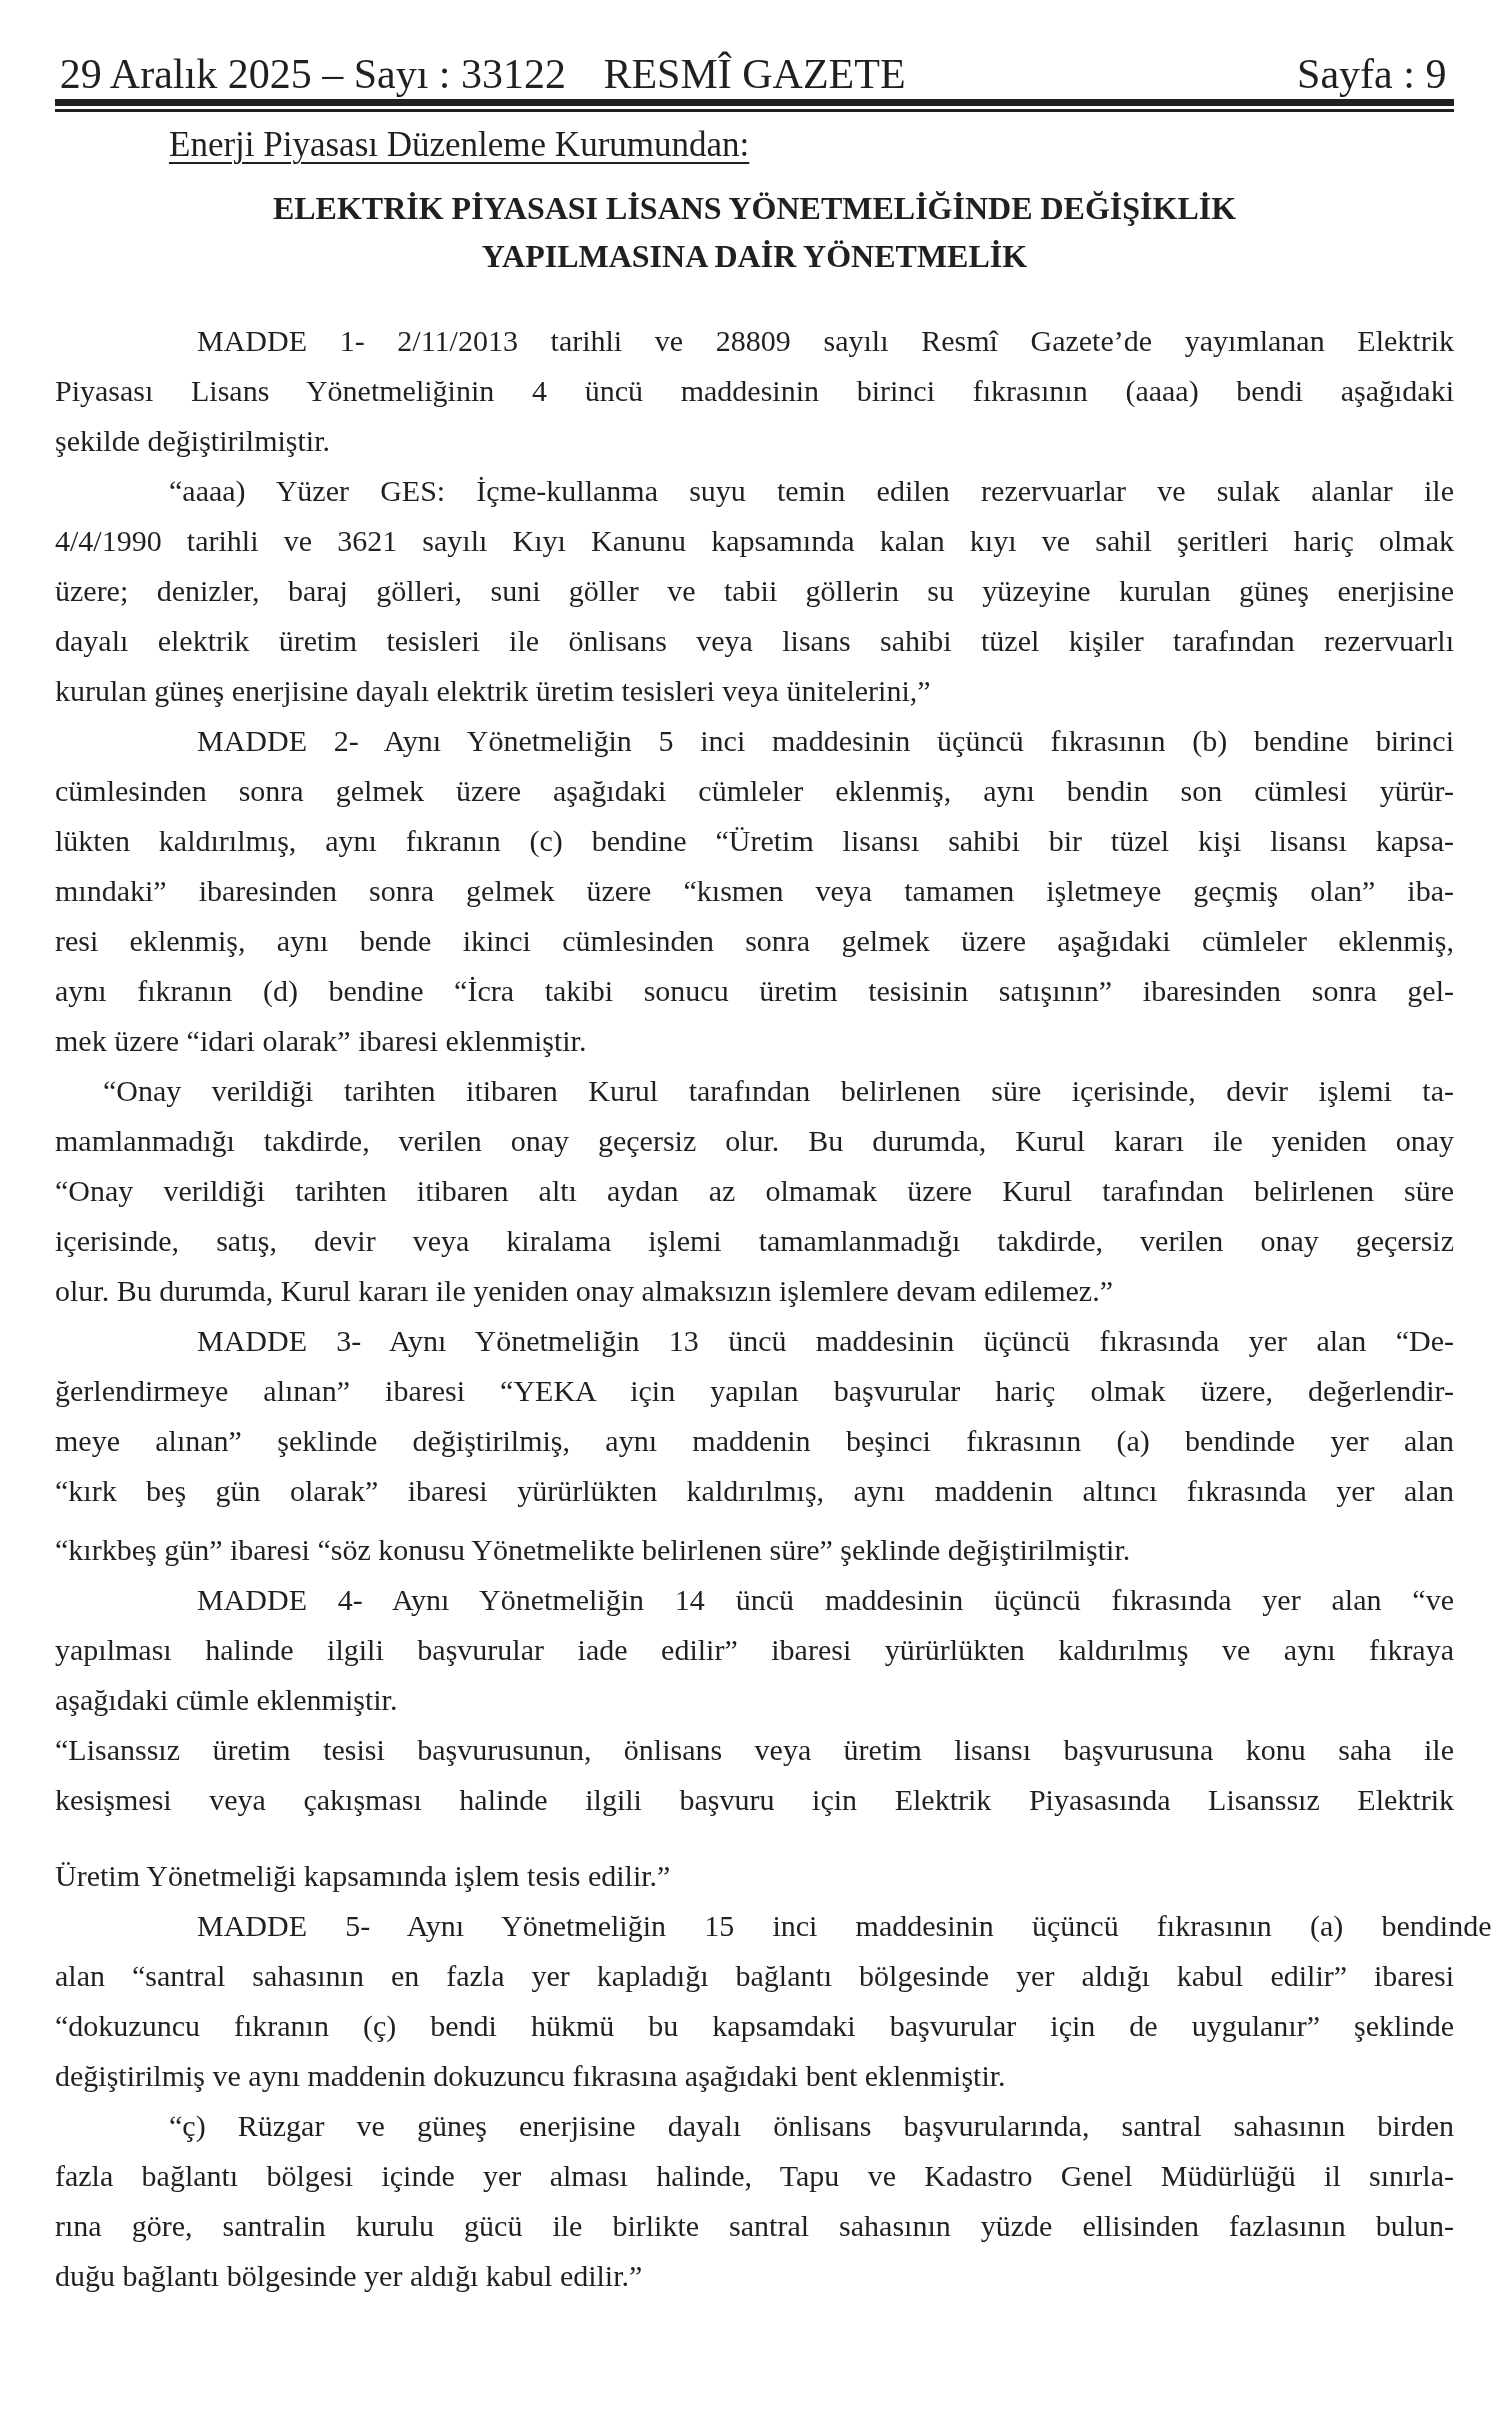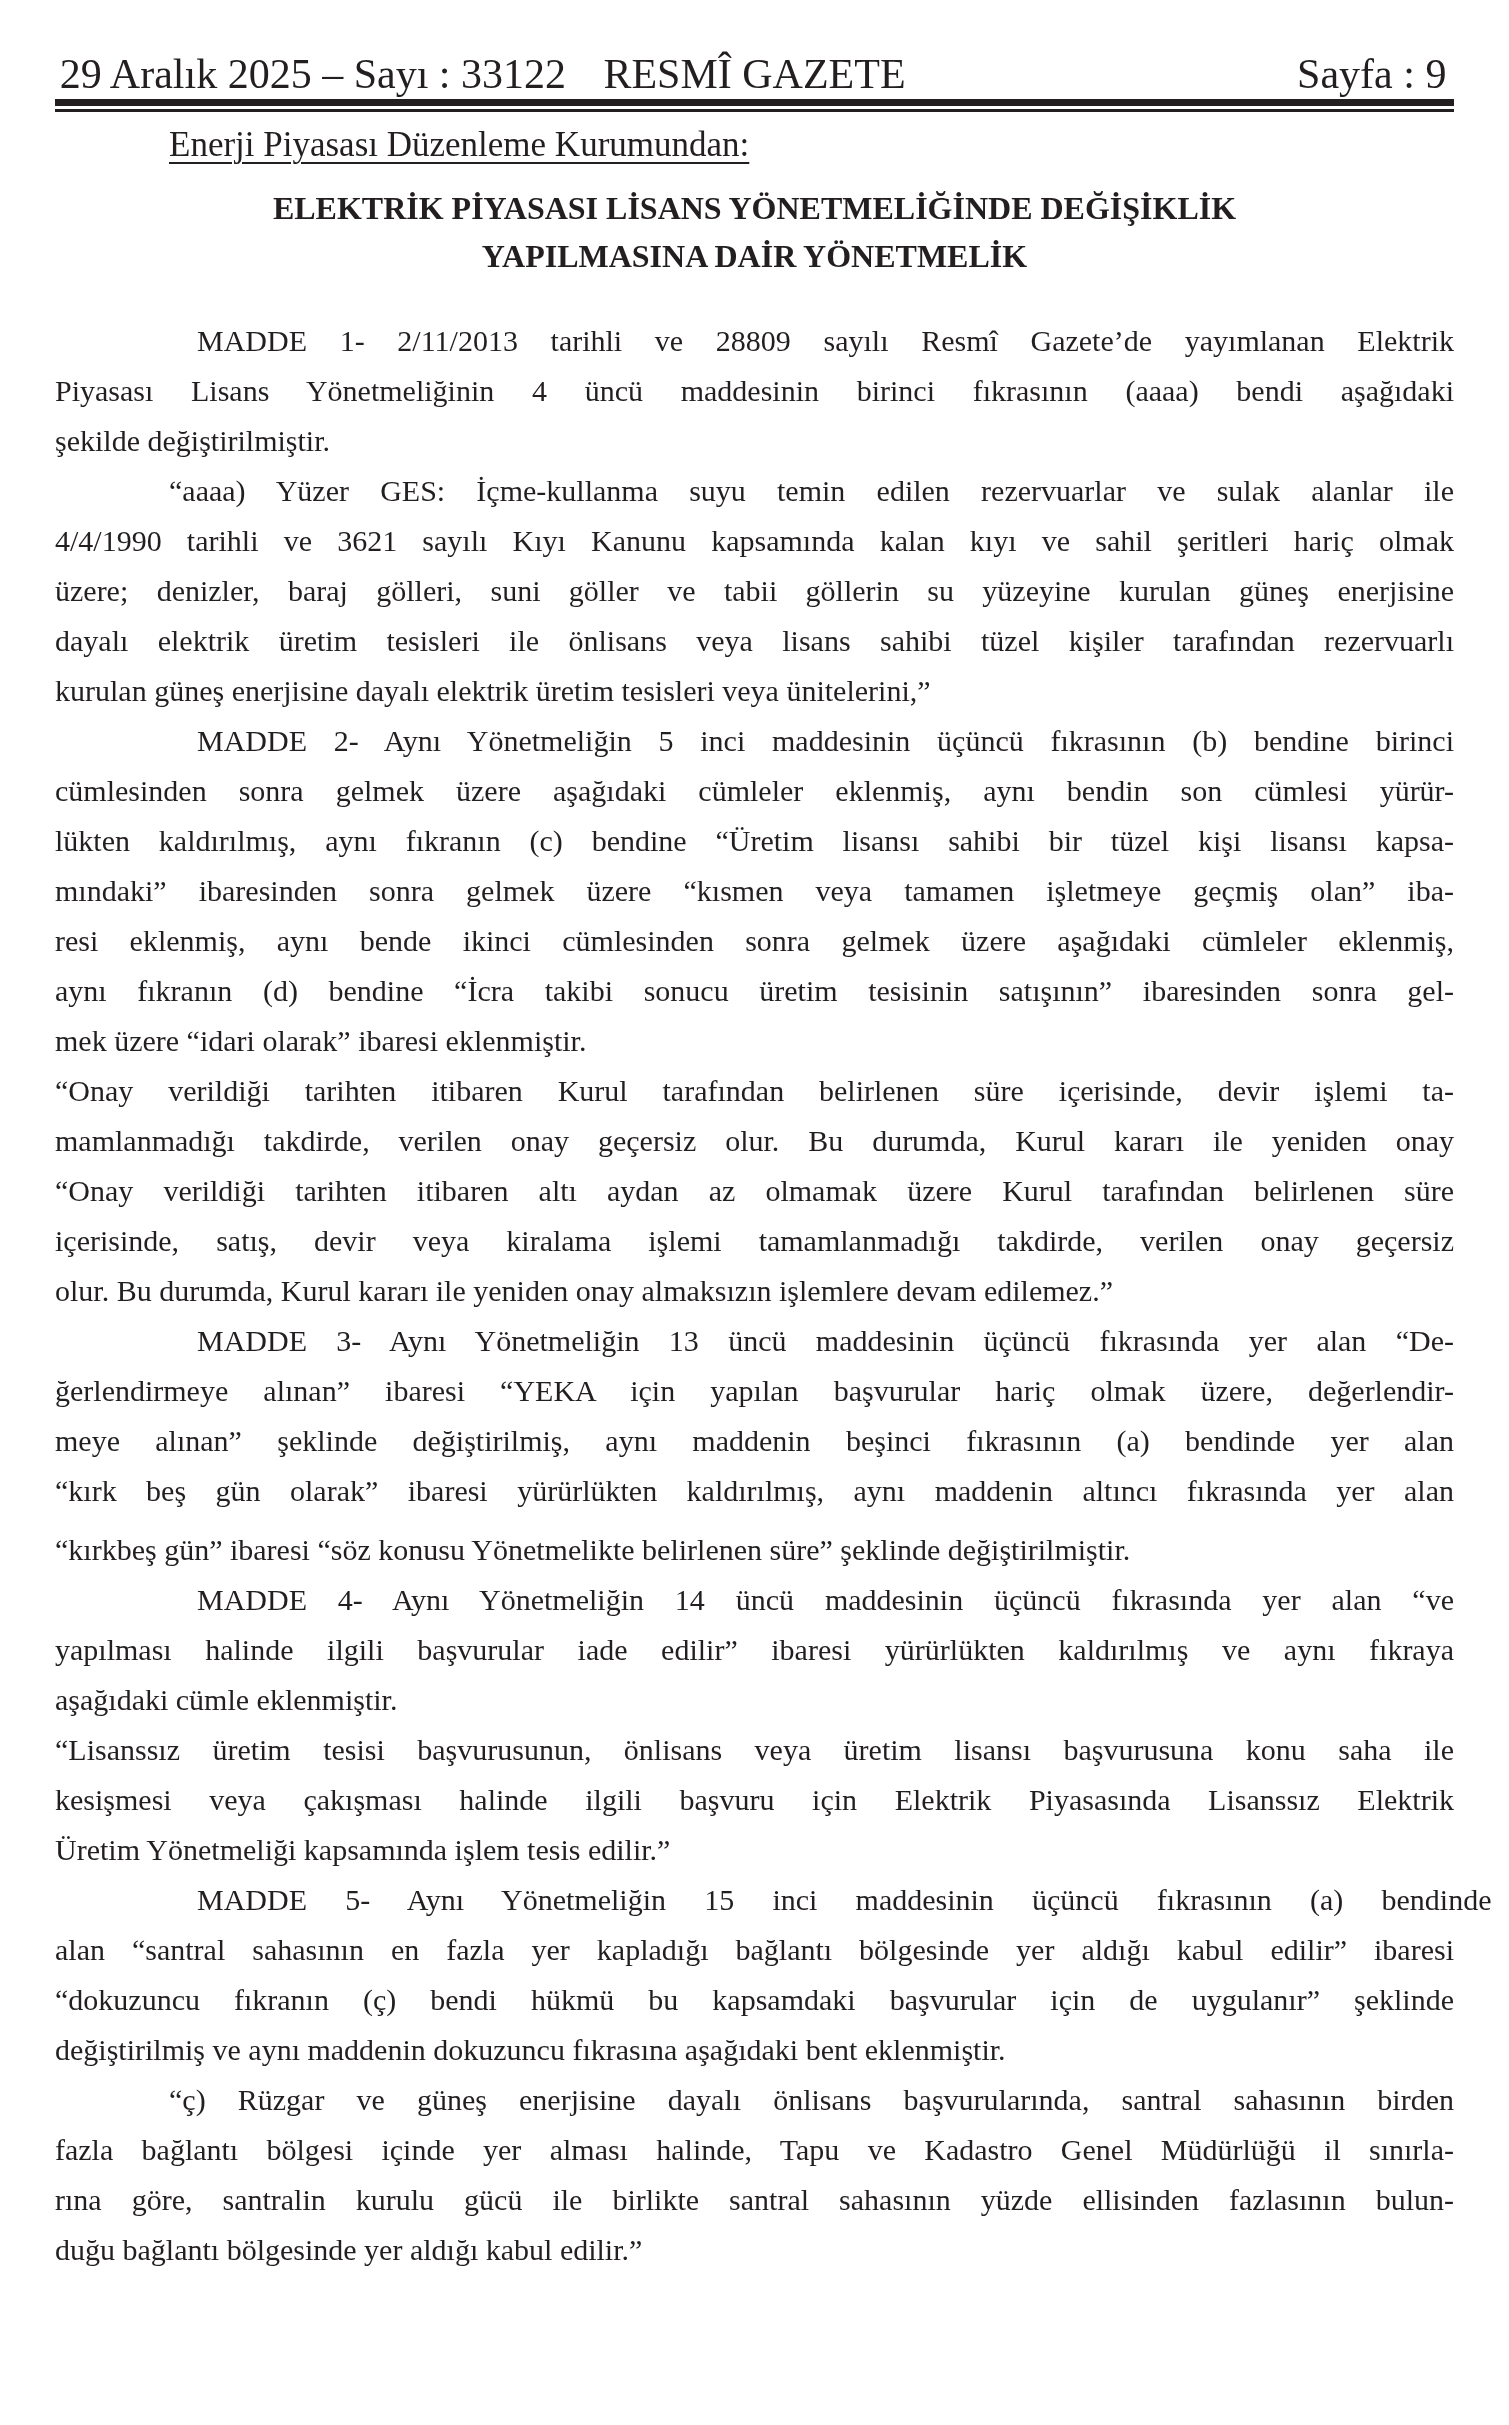--- a/index.html
+++ b/index.html
@@ -50,38 +50,38 @@
     <div class="ln" style="white-space: normal;">dayalı elektrik üretim tesisleri ile önlisans veya lisans sahibi tüzel kişiler tarafından rezervuarlı</div>
     <div class="ln last" style="white-space: nowrap;">kurulan güneş enerjisine dayalı elektrik üretim tesisleri veya ünitelerini,”</div>
 
     <div class="ln ind" style="white-space: normal;"><b class="madde">MADDE 2-</b><span> Aynı Yönetmeliğin 5 inci maddesinin üçüncü fıkrasının (b) bendine birinci</span></div>
     <div class="ln" style="white-space: normal;">cümlesinden sonra gelmek üzere aşağıdaki cümleler eklenmiş, aynı bendin son cümlesi yürür-</div>
     <div class="ln" style="white-space: normal;">lükten kaldırılmış, aynı fıkranın (c) bendine “Üretim lisansı sahibi bir tüzel kişi lisansı kapsa-</div>
     <div class="ln" style="white-space: normal;">mındaki” ibaresinden sonra gelmek üzere “kısmen veya tamamen işletmeye geçmiş olan” iba-</div>
     <div class="ln" style="white-space: normal;">resi eklenmiş, aynı bende ikinci cümlesinden sonra gelmek üzere aşağıdaki cümleler eklenmiş,</div>
     <div class="ln" style="white-space: normal;">aynı fıkranın (d) bendine “İcra takibi sonucu üretim tesisinin satışının” ibaresinden sonra gel-</div>
     <div class="ln last" style="white-space: nowrap;">mek üzere “idari olarak” ibaresi eklenmiştir.</div>
-    <div class="ln" style="white-space: normal;">“Onay verildiği tarihten itibaren Kurul tarafından belirlenen süre içerisinde, devir işlemi ta-</div>
+    <div class="ln" style="white-space: normal; margin-left: 48px;">“Onay verildiği tarihten itibaren Kurul tarafından belirlenen süre içerisinde, devir işlemi ta-</div>
     <div class="ln" style="white-space: normal;">mamlanmadığı takdirde, verilen onay geçersiz olur. Bu durumda, Kurul kararı ile yeniden onay</div>
     <div class="ln" style="white-space: normal;">“Onay verildiği tarihten itibaren altı aydan az olmamak üzere Kurul tarafından belirlenen süre</div>
     <div class="ln" style="white-space: normal;">içerisinde, satış, devir veya kiralama işlemi tamamlanmadığı takdirde, verilen onay geçersiz</div>
     <div class="ln last" style="white-space: nowrap;">olur. Bu durumda, Kurul kararı ile yeniden onay almaksızın işlemlere devam edilemez.”</div>
 
     <div class="ln ind" style="white-space: normal;"><b class="madde">MADDE 3-</b><span> Aynı Yönetmeliğin 13 üncü maddesinin üçüncü fıkrasında yer alan “De-</span></div>
     <div class="ln" style="white-space: normal;">ğerlendirmeye alınan” ibaresi “YEKA için yapılan başvurular hariç olmak üzere, değerlendir-</div>
     <div class="ln" style="white-space: normal;">meye alınan” şeklinde değiştirilmiş, aynı maddenin beşinci fıkrasının (a) bendinde yer alan</div>
     <div class="ln" style="white-space: normal;">“kırk beş gün olarak” ibaresi yürürlükten kaldırılmış, aynı maddenin altıncı fıkrasında yer alan</div>
     <div class="ln last" style="white-space: nowrap; margin-top: 9px;">“kırkbeş gün” ibaresi “söz konusu Yönetmelikte belirlenen süre” şeklinde değiştirilmiştir.</div>
 
     <div class="ln ind" style="white-space: normal;"><b class="madde">MADDE 4-</b><span> Aynı Yönetmeliğin 14 üncü maddesinin üçüncü fıkrasında yer alan “ve</span></div>
     <div class="ln" style="white-space: normal;">yapılması halinde ilgili başvurular iade edilir” ibaresi yürürlükten kaldırılmış ve aynı fıkraya</div>
     <div class="ln last" style="white-space: nowrap;">aşağıdaki cümle eklenmiştir.</div>
     <div class="ln" style="white-space: normal;">“Lisanssız üretim tesisi başvurusunun, önlisans veya üretim lisansı başvurusuna konu saha ile</div>
     <div class="ln" style="white-space: normal;">kesişmesi veya çakışması halinde ilgili başvuru için Elektrik Piyasasında Lisanssız Elektrik</div>
-    <div class="ln last" style="white-space: nowrap;">Üretim Yönetmeliği kapsamında işlem tesis edilir.”</div>
+    <div class="ln last" style="white-space: nowrap; margin-top: 26px;">Üretim Yönetmeliği kapsamında işlem tesis edilir.”</div>
 
     <div class="ln ind" style="white-space: nowrap; transform-origin: left center; width: 1399px; transform: scaleX(0.999988); padding-left: 114px;"><b class="madde">MADDE 5-</b><span> Aynı Yönetmeliğin 15 inci maddesinin üçüncü fıkrasının (a) bendinde yer</span></div>
     <div class="ln" style="white-space: normal;">alan “santral sahasının en fazla yer kapladığı bağlantı bölgesinde yer aldığı kabul edilir” ibaresi</div>
     <div class="ln" style="white-space: normal;">“dokuzuncu fıkranın (ç) bendi hükmü bu kapsamdaki başvurular için de uygulanır” şeklinde</div>
     <div class="ln last" style="white-space: nowrap;">değiştirilmiş ve aynı maddenin dokuzuncu fıkrasına aşağıdaki bent eklenmiştir.</div>
     <div class="ln ind" style="white-space: normal;">“ç) Rüzgar ve güneş enerjisine dayalı önlisans başvurularında, santral sahasının birden</div>
     <div class="ln" style="white-space: normal;">fazla bağlantı bölgesi içinde yer alması halinde, Tapu ve Kadastro Genel Müdürlüğü il sınırla-</div>
     <div class="ln" style="white-space: normal;">rına göre, santralin kurulu gücü ile birlikte santral sahasının yüzde ellisinden fazlasının bulun-</div>
     <div class="ln last" style="white-space: nowrap;">duğu bağlantı bölgesinde yer aldığı kabul edilir.”</div>
 

